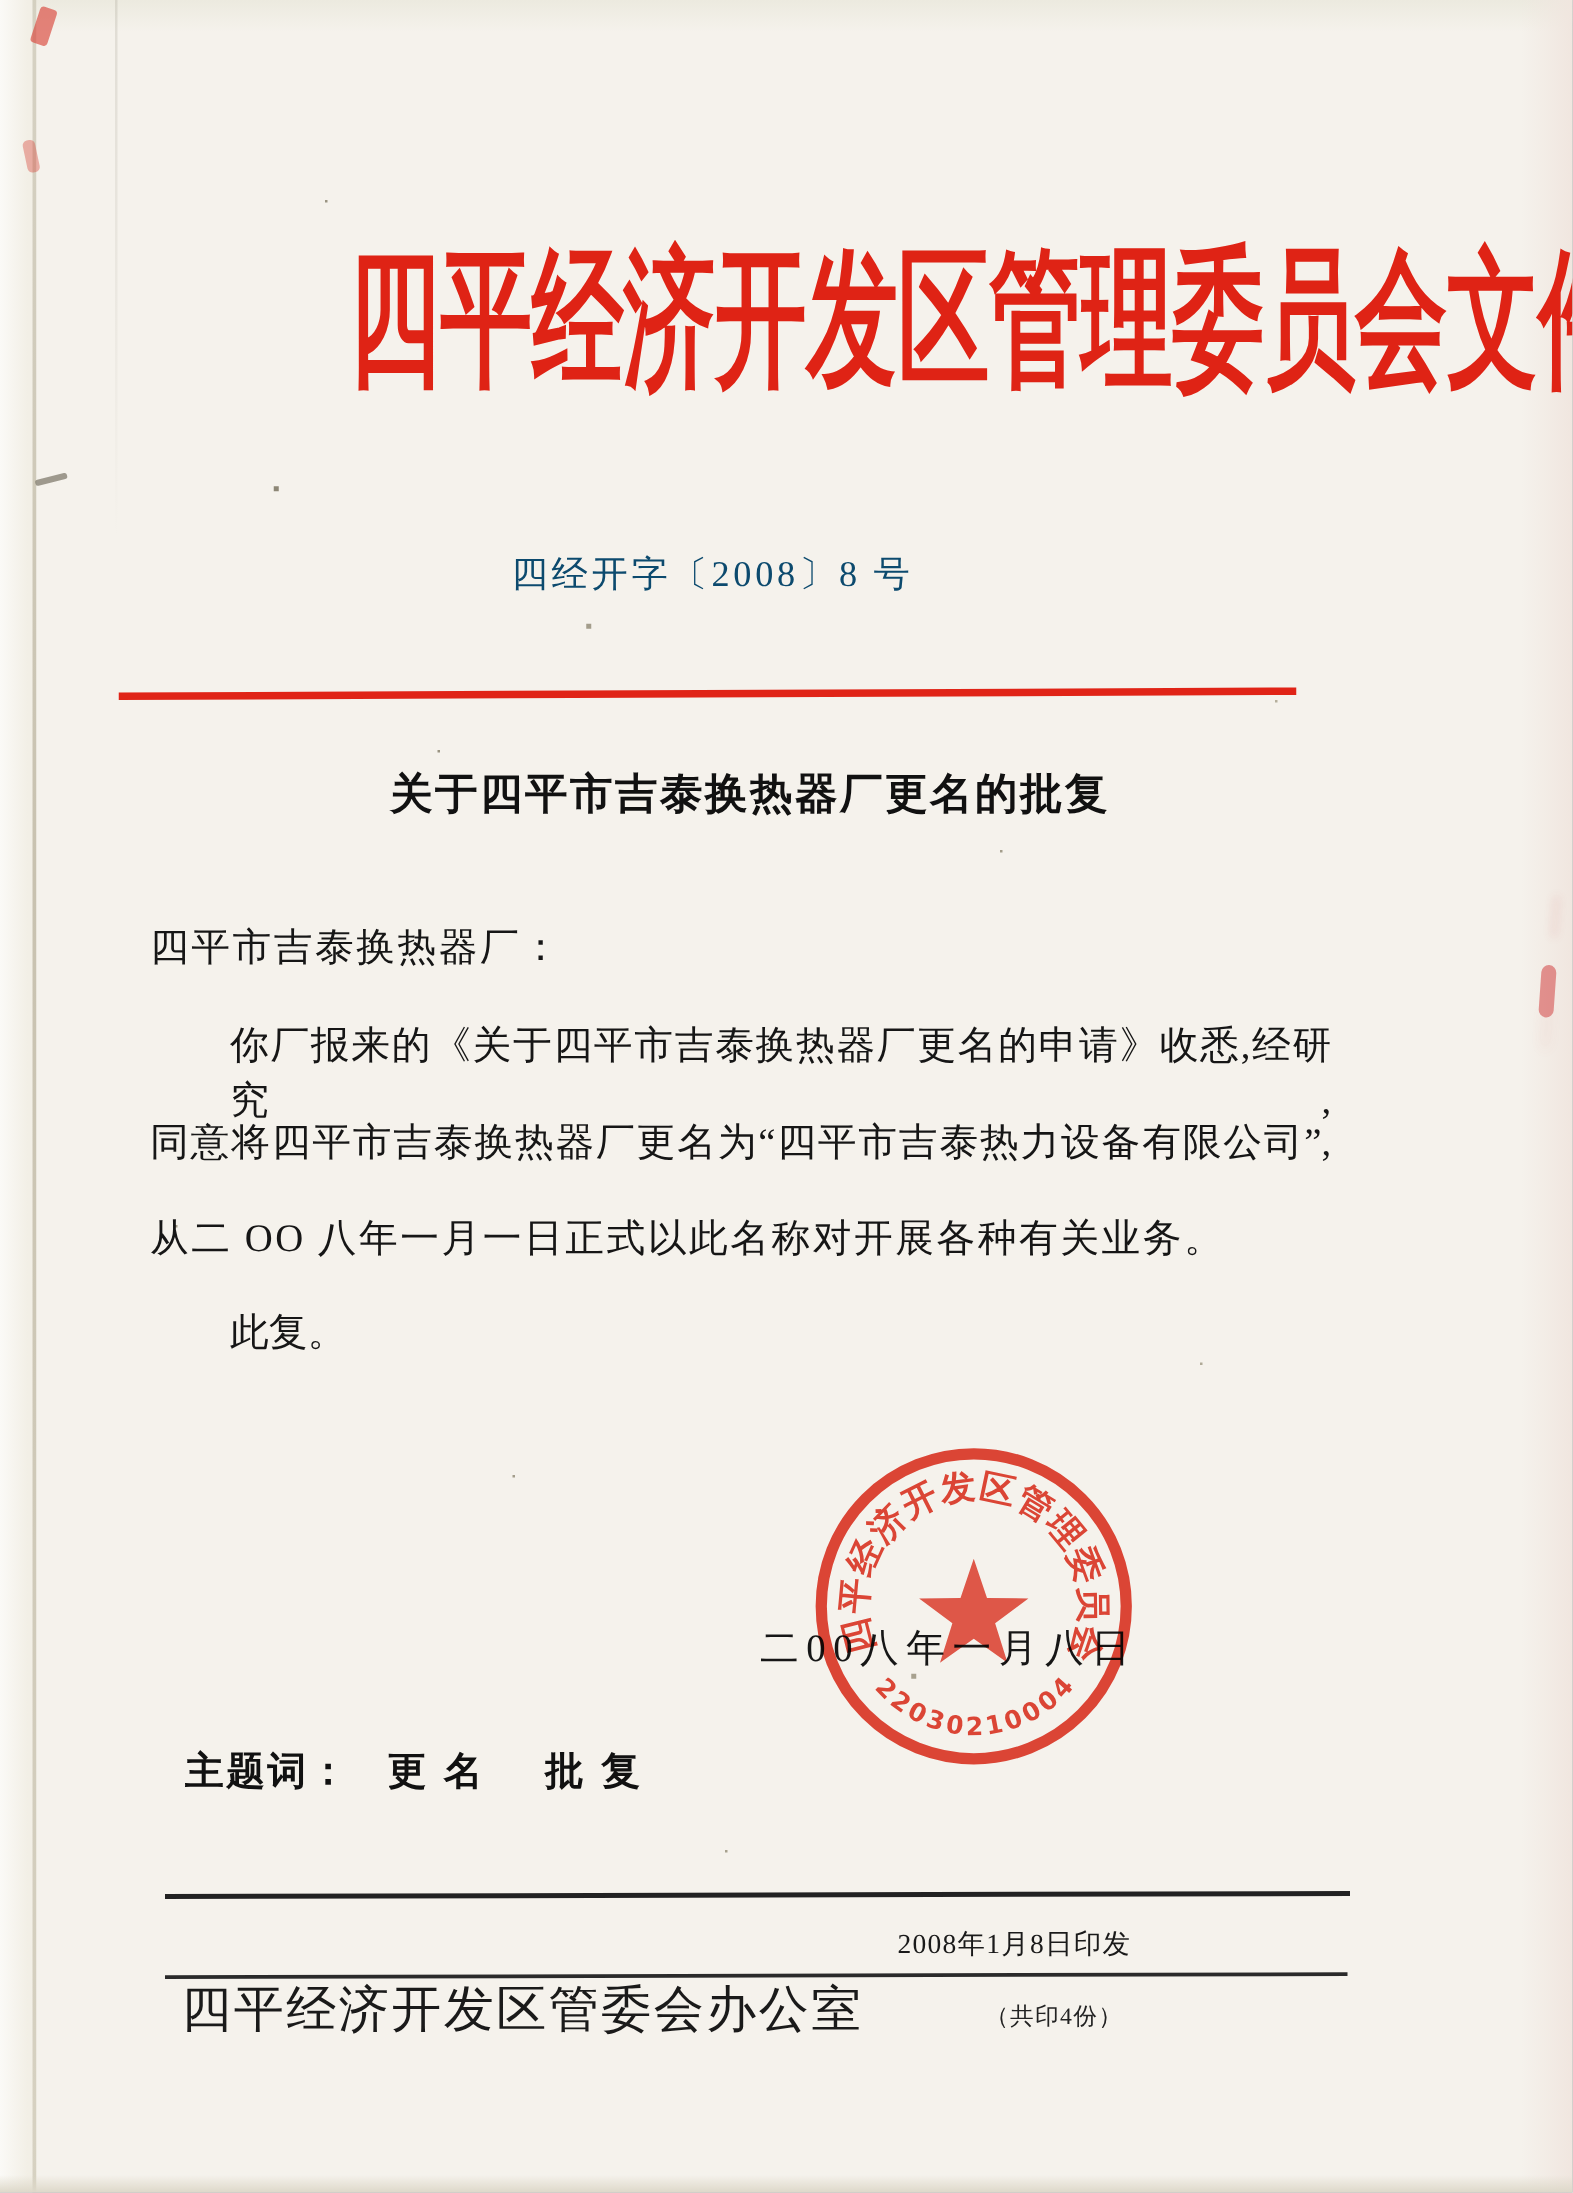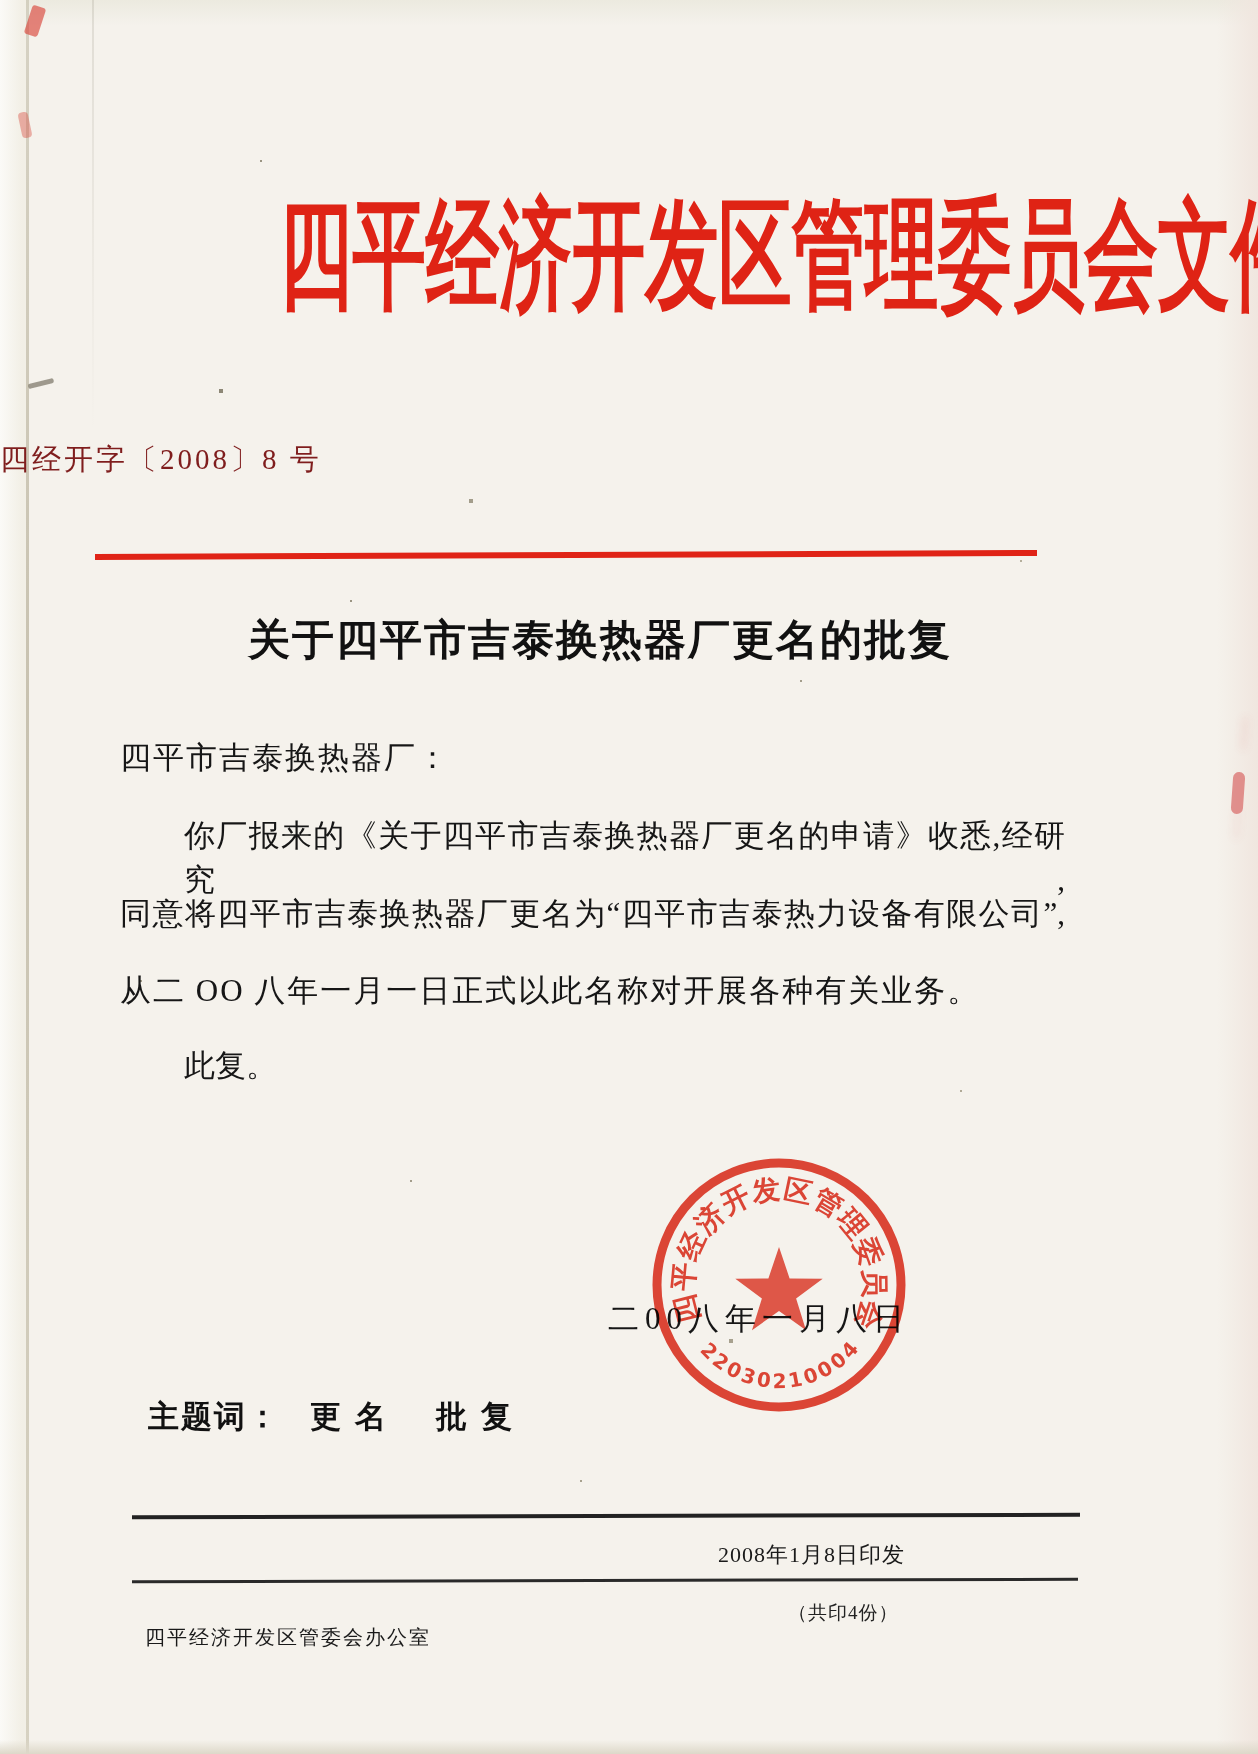--- a/index.html
+++ b/index.html
@@ -42,31 +42,31 @@
     box-shadow:2px -60px 8px -4px rgba(210,80,80,.25), 1px 30px 10px -4px rgba(210,80,80,.2);}
 
   
   .header-title{
     position:absolute;left:95px;top:186px;width:945px;height:140px;
     font-weight:bold;font-size:120px;line-height:140px;white-space:nowrap;
     text-align:center;transform:scaleX(.61);transform-origin:50% 50%;
     letter-spacing:0;
   }
   .doc-number{
-    position:absolute;left:0;top:440px;width:1140px;text-align:left;
-    font-size:29px;letter-spacing:3px;color:#7f1d1d;
+    position:absolute;left:0;top:440px;width:1140px;text-align:center;
+    font-size:29px;letter-spacing:3px;color:#0c4a6e;
   }
   .red-rule{
     position:absolute;left:95px;top:552px;width:942px;height:6px;
     transform:rotate(-0.25deg);
   }
   .subject-title{
     position:absolute;left:0;top:612px;width:1200px;text-align:center;
     font-family:"DejaVu Sans","Liberation Sans",sans-serif;
-    font-weight:bold;font-size:42px;letter-spacing:2px;color:#111;
+    font-weight:bold;font-size:34px;letter-spacing:2px;color:#111;
   }
 
   
   .bodyline{
     position:absolute;left:120px;width:945px;
     font-size:31px;line-height:44px;color:#161616;white-space:nowrap;
   }
   .bodyline.just{white-space:normal;text-align:justify;text-align-last:justify;}
   .salutation{top:736px;letter-spacing:2px;}
   .bl1{top:814px;padding-left:64px;width:881px;}
@@ -90,21 +90,21 @@
     font-family:"DejaVu Sans","Liberation Sans",sans-serif;
     font-weight:bold;font-size:31px;color:#111;display:flex;
   }
   .kw-label{letter-spacing:2px;}
   .kw1{margin-left:30px;letter-spacing:14px;}
   .kw2{margin-left:36px;letter-spacing:14px;}
   .rule1{position:absolute;left:132px;top:1514px;width:948px;height:4px;background:#222;
     transform:rotate(-0.15deg);}
   .rule2{position:absolute;left:132px;top:1579px;width:946px;height:3px;background:#2a2a2a;
     transform:rotate(-0.15deg);}
-  .issuer{position:absolute;left:145px;top:1624px;font-size:20px;letter-spacing:2px;color:#1a1a1a;}
+  .issuer{position:absolute;left:145px;top:1580px;font-size:40px;letter-spacing:2px;color:#1a1a1a;}
   .print-date{position:absolute;left:718px;top:1540px;font-size:22px;letter-spacing:1px;color:#1a1a1a;}
   .copies{position:absolute;left:788px;top:1600px;font-size:19px;letter-spacing:1px;color:#222;}
 </style>
 </head>
 <body>
 
 <div class="page">
 
   <div class="edge-top"></div>
   <div class="edge-left"></div>

